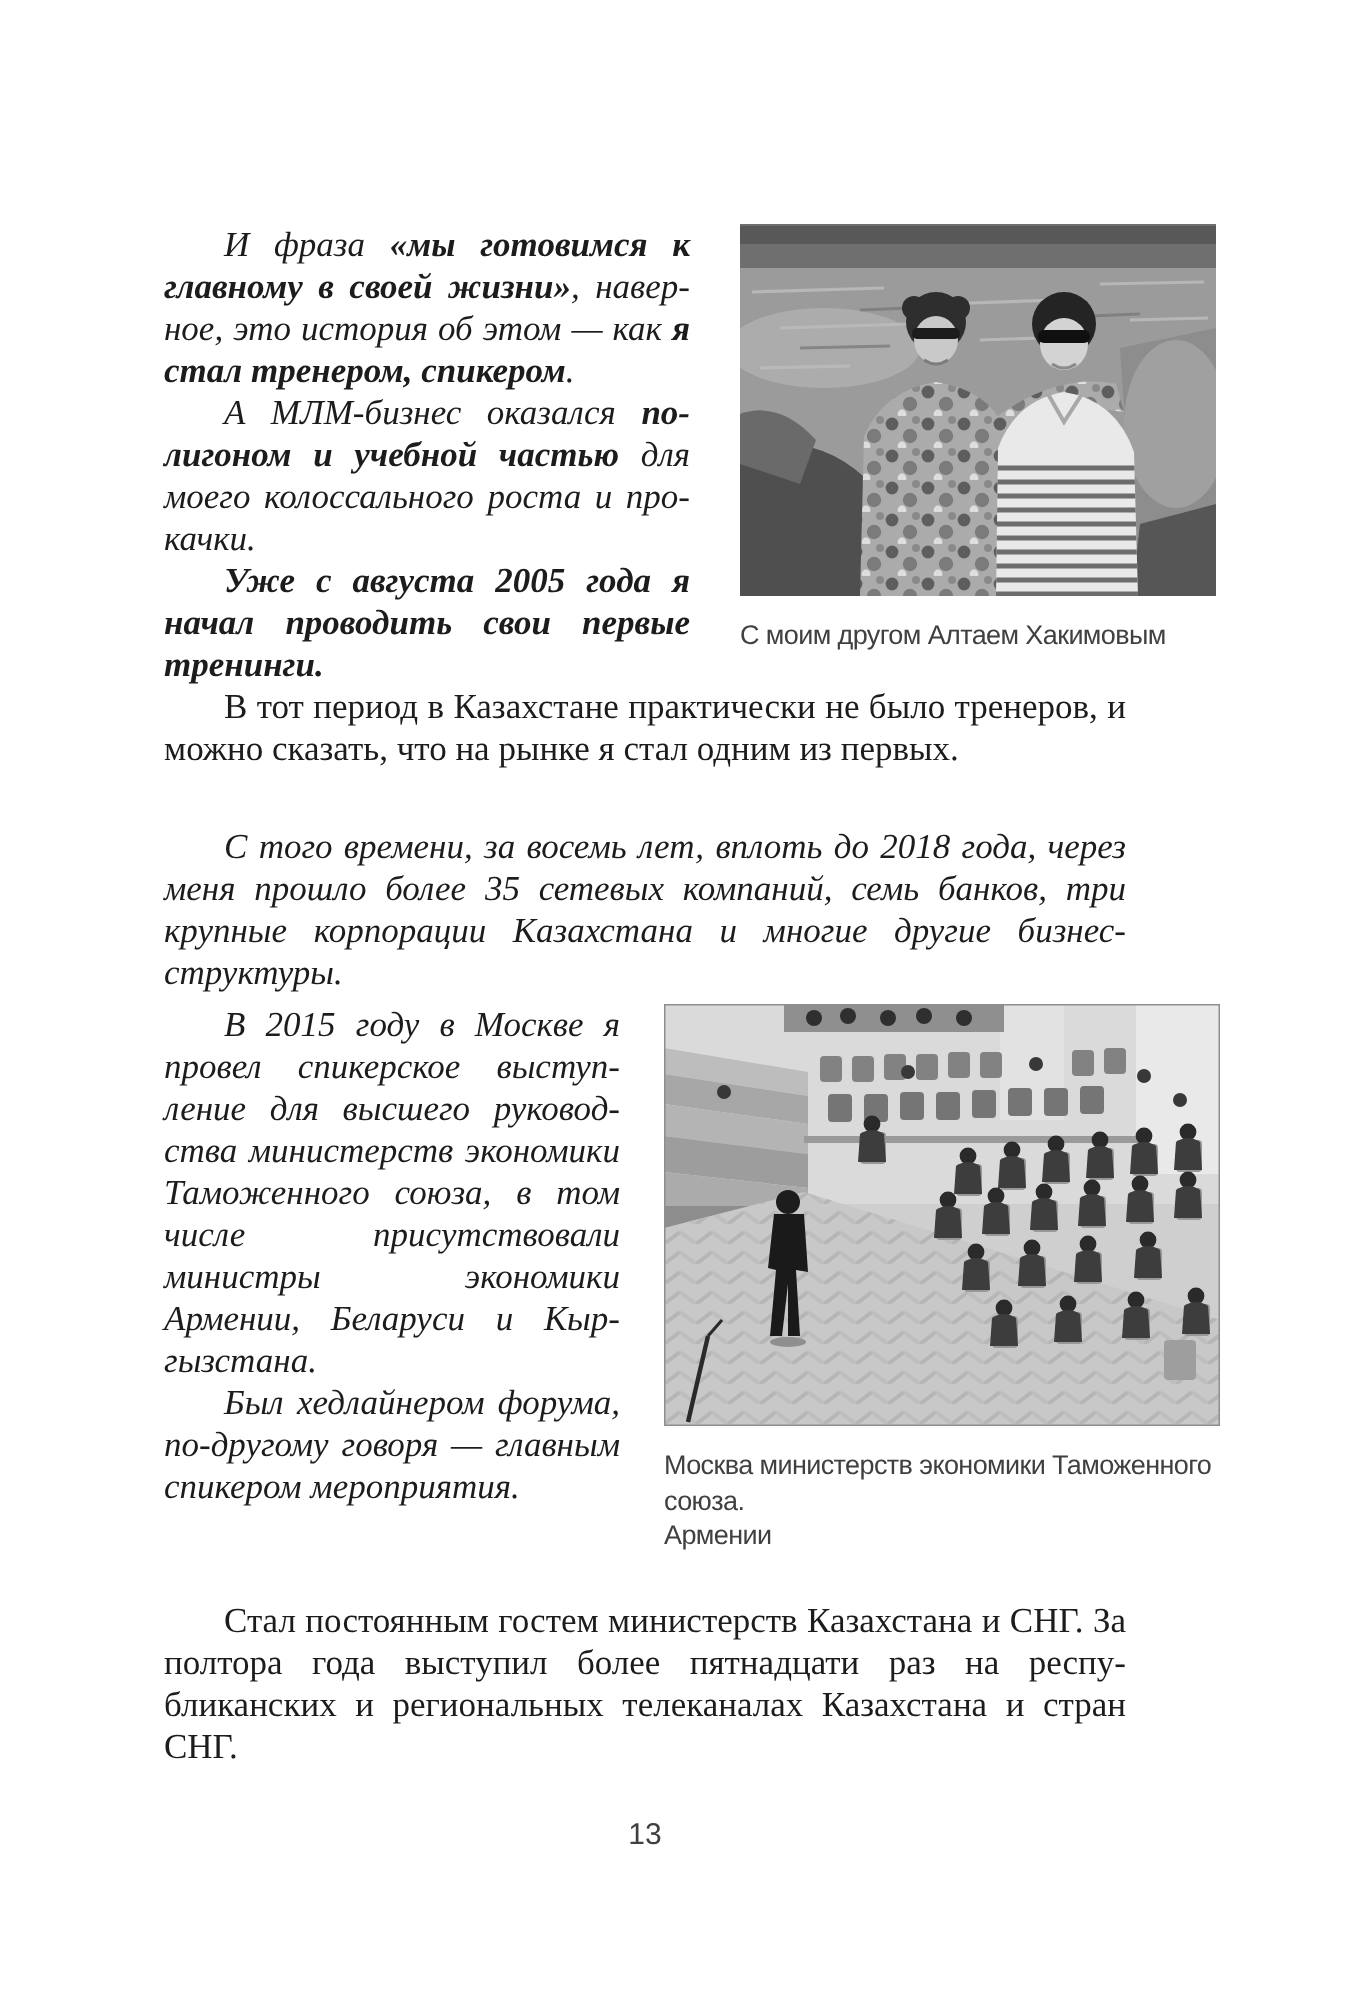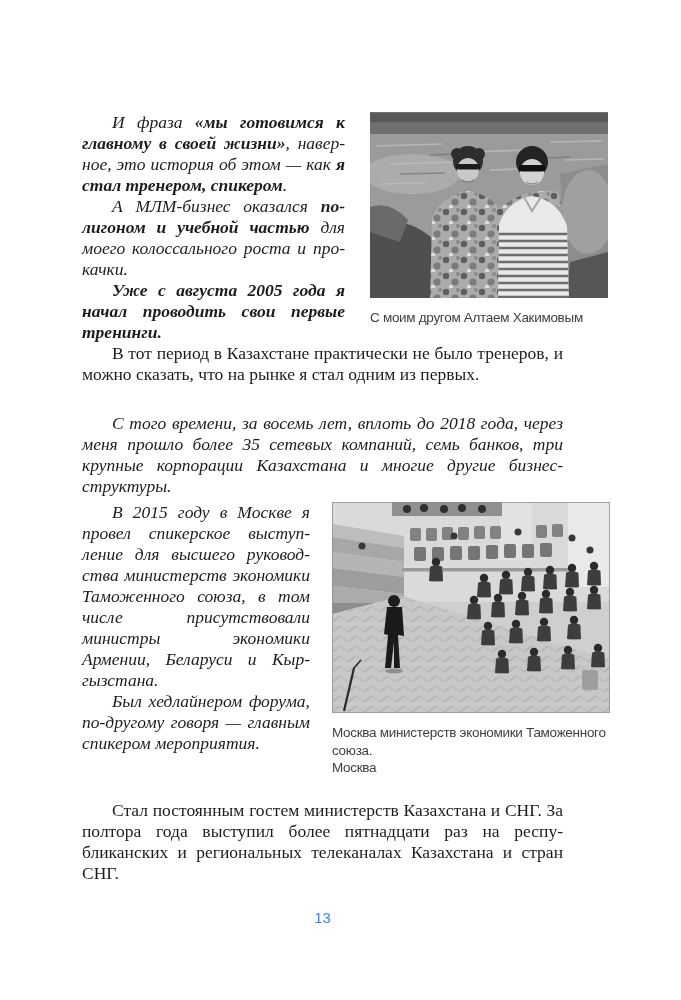--- a/index.html
+++ b/index.html
@@ -47,21 +47,21 @@
   .para4 { margin-top: 0; }
   .para5 { margin-top: 28px; }
   .row2  { margin-top: 5px; }
   .para8 { margin-top: 23px; }
   .page-number {
     width: 481px;
     margin-top: 25px;
     text-align: center;
     font-family: "Liberation Sans", sans-serif;
     font-size: 15px;
-    color: #3b82f6;
+    color: #404040;
   }
 </style>
 </head>
 <body>
 
 <div class="page">
   <div class="content">
 
     <div class="row">
       <div class="col-text-1 body-text">
@@ -249,21 +249,21 @@
             <path d="M55,105 L70,105 L72,134 L66,133 L68,166 L62,166 L62,140 L59,166 L53,166 L56,133 L52,132 Z" fill="#1a1a1a"></path>
             <ellipse cx="62" cy="169" rx="9" ry="2.5" fill="#8f8f8f"></ellipse>
 
             <line x1="12" y1="209" x2="22" y2="166" stroke="#2a2a2a" stroke-width="2.2"></line>
             <line x1="22" y1="166" x2="29" y2="158" stroke="#2a2a2a" stroke-width="1.6"></line>
             <rect width="278" height="211" fill="none" stroke="#8e8e8e" stroke-width="1.5"></rect>
           </svg>
         </div>
         <div class="caption">
           <span>Москва министерств экономики Таможенного союза.</span>
-          <span>Москва</span>
+          <span>Армении</span>
         </div>
       </div>
     </div>
 
     <p class="body-text fullwidth para8">Стал постоянным гостем министерств Казахстана и СНГ. За полтора года выступил более пятнадцати раз на респу­бликанских и региональных телеканалах Казахстана и стран СНГ.</p>
 
     <div class="page-number">13</div>
 
   </div>
 </div>

